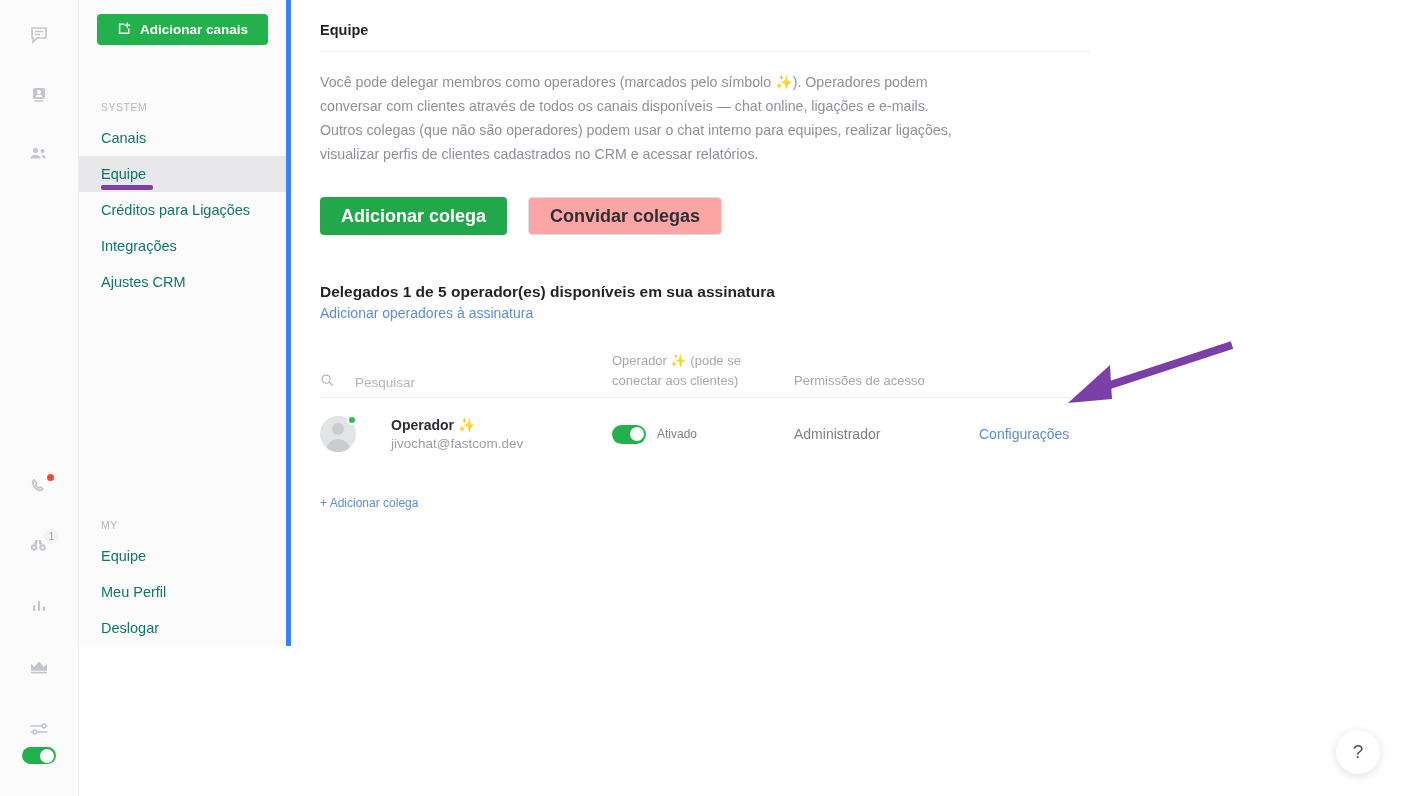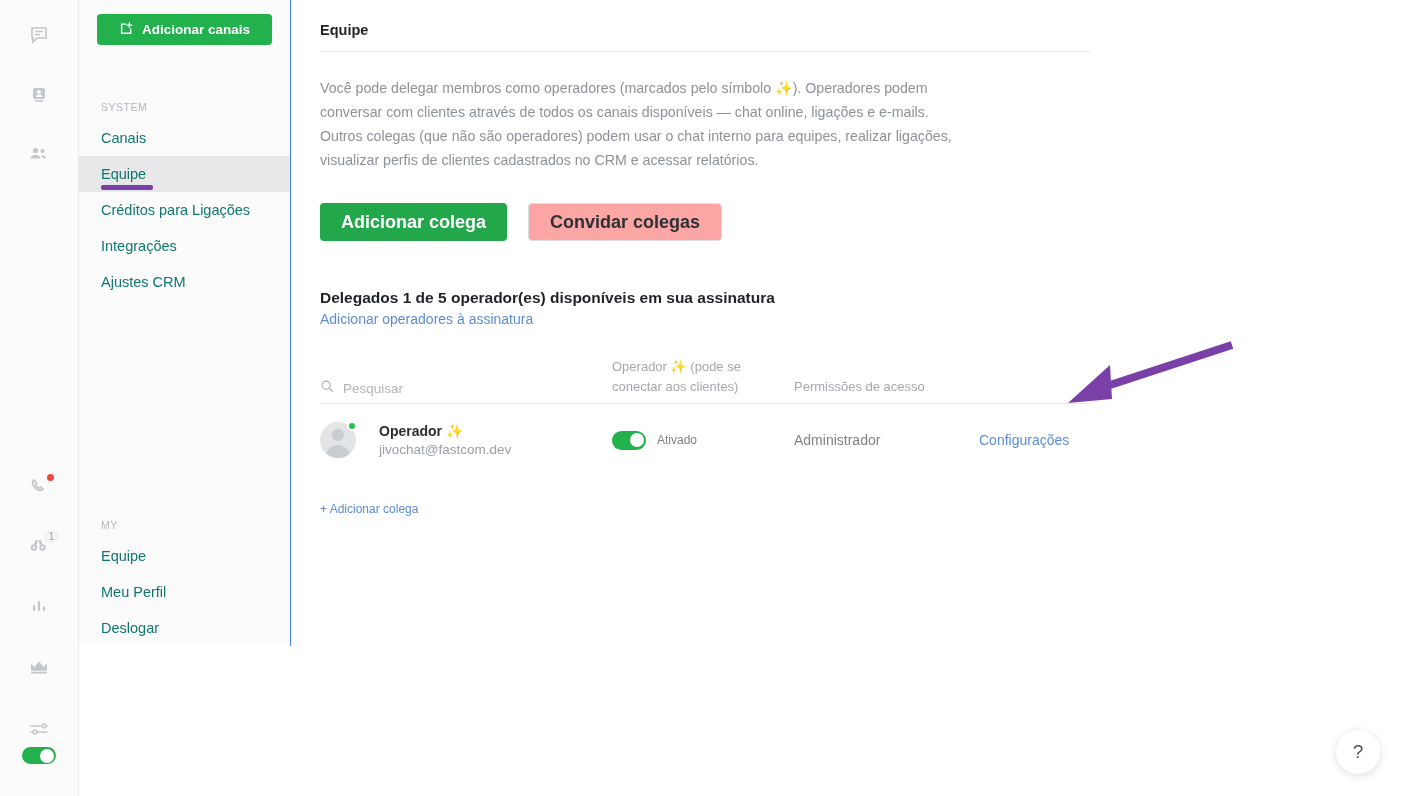--- a/index.html
+++ b/index.html
@@ -45,21 +45,21 @@
   }
   .rail-toggle::after {
     content: ""; position: absolute; top: 2px; right: 2px;
     width: 14px; height: 14px; border-radius: 50%; background: #fff;
   }
 
   
   .sidebar {
     width: 212px; height: 646px;
     background: #fbfbfb;
-    border-right: 1px solid #3b82f6;
+    border-right: 5px solid #3b82f6;
     flex: 0 0 212px;
     position: relative;
     display: flex; flex-direction: column;
   }
   .btn-add-channels {
     margin: 14px 18px 0 18px;
     height: 31px;
     background: #22b14c; color: #fff;
     border: none; border-radius: 4px;
     font-size: 13.5px; font-weight: bold;
@@ -84,21 +84,21 @@
     width: 52px; height: 5px; background: #7b3fa8; border-radius: 2px;
   }
   .spacer { flex: 1 1 auto; }
   .bottom-nav { }
 
   
   .main { flex: 1 1 auto; position: relative; padding: 22px 0 0 29px; }
   .page-title { font-size: 14.5px; font-weight: bold; color: #1f2226; }
   .divider { width: 770px; height: 1px; background: #ededed; margin-top: 13px; }
   .intro {
-    width: 650px; margin-top: 24px;
+    width: 650px; margin-top: 18px;
     font-size: 14.2px; line-height: 24px; color: #8d9199;
   }
   .sparkle { color: #f5a623; }
 
   .btn-row { display: flex; gap: 21px; margin-top: 31px; }
   .btn {
     height: 38px; padding: 12px 21px; border-radius: 4px;
     font-size: 18px; font-weight: bold; cursor: pointer;
     display: flex; align-items: center; justify-content: center;
     font-family: "Liberation Sans", sans-serif;
@@ -113,21 +113,21 @@
     color: #5b8dd6; font-size: 14px; cursor: pointer;
     text-decoration: none; display: inline-block; margin-top: 4px;
   }
 
   
   .table { margin-top: 24px; width: 770px; position: relative; }
   .thead {
     display: flex; align-items: flex-end;
     height: 52px; border-bottom: 1px solid #ededed; padding-bottom: 6px;
   }
-  .col-name { width: 292px; display: flex; align-items: center; gap: 9px; }
+  .col-name { width: 292px; display: flex; align-items: center; gap: 21px; }
   .col-op { width: 182px; }
   .col-perm { width: 185px; }
   .col-act { flex: 1 1 auto; }
   .th { font-size: 13px; color: #a4a8ae; line-height: 20px; }
   .search-ph { font-size: 13.5px; color: #b0b4ba; }
 
   .trow { display: flex; align-items: center; height: 72px; }
   .avatar-wrap { position: relative; width: 36px; height: 36px; flex: 0 0 36px; }
   .avatar {
     width: 36px; height: 36px; border-radius: 50%;

